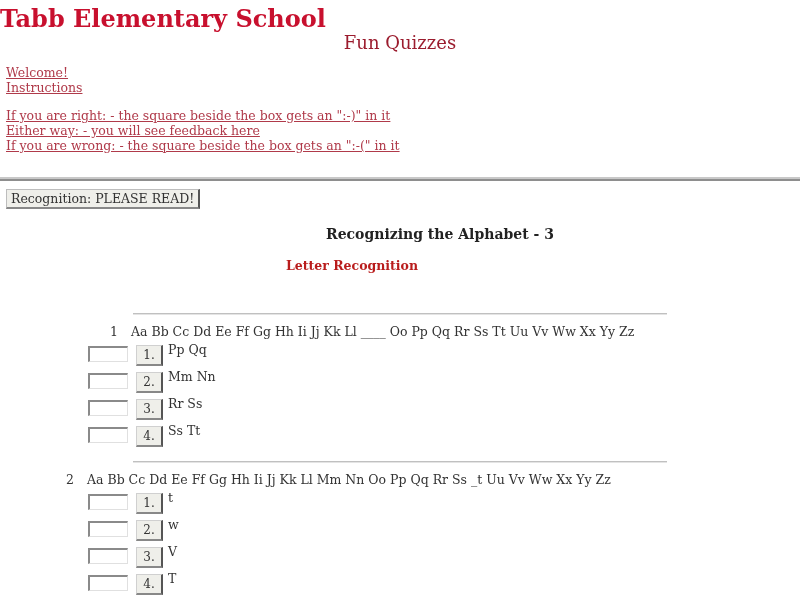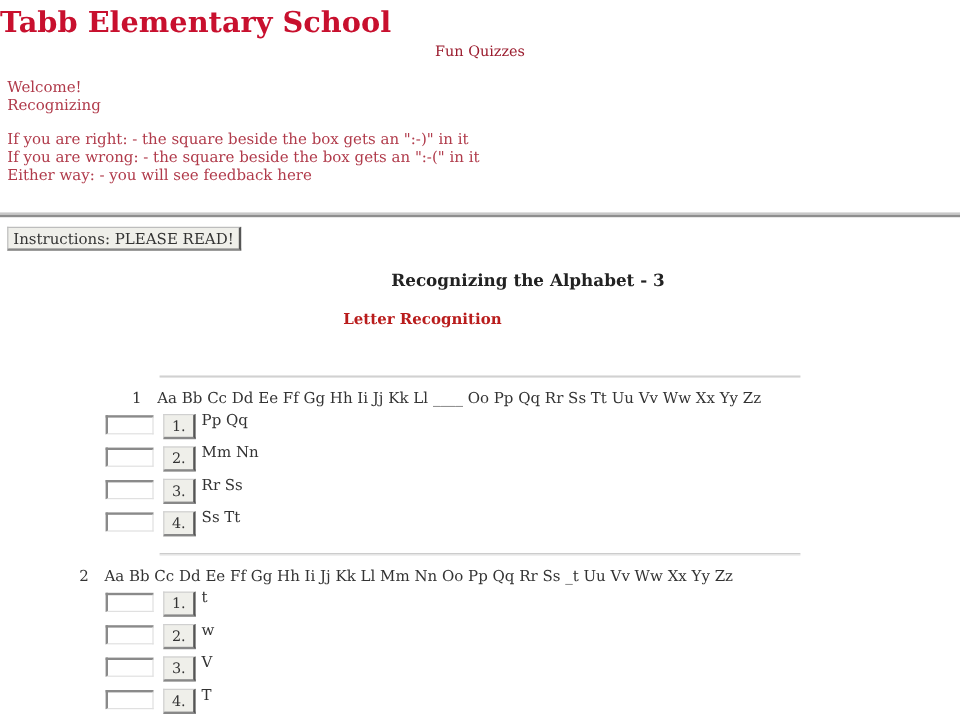--- a/index.html
+++ b/index.html
@@ -10,25 +10,25 @@
     }
     .site-title {
       position: absolute; left: 0; width: 800px; top: 4px;
       font-family: "DejaVu Serif", serif;
       font-weight: bold; font-size: 24px; color: #c8102e;
       line-height: 30px;
     }
     .site-subtitle {
       position: absolute; left: 0; width: 800px; top: 35px;
       text-align: center;
-      font-size: 12px; color: #9b1c2e; line-height: 16px;
+      font-size: 18px; color: #9b1c2e; line-height: 16px;
     }
     .intro {
       position: absolute; left: 6px; top: 65px;
-      font-size: 12.5px; color: #b03a4a; line-height: 15px;
+      font-size: 12.5px; color: #b03a4a; line-height: 15px; text-decoration: underline;
     }
     .intro .gap { height: 13px; }
     .hr-main {
       position: absolute; left: 0; top: 177px; width: 800px; height: 0;
       border-top: 2px solid #c8c8c8;
       border-bottom: 2px solid #8e8e8e;
     }
     .instr-btn {
       position: absolute; left: 6px; top: 189px;
       height: 20px; padding: 0 4px;
@@ -92,30 +92,30 @@
 </head>
 <body>
 
 <div>
   <div class="site-title">Tabb Elementary School</div>
   <div class="site-subtitle">Fun Quizzes</div>
 </div>
 
 <div class="intro">
   <div>Welcome!</div>
-  <div>Recognizing</div>
+  <div>Instructions</div>
   <div class="gap"></div>
   <div>If you are right: - the square beside the box gets an ":-)" in it</div>
+  <div>Either way: - you will see feedback here</div>
   <div>If you are wrong: - the square beside the box gets an ":-(" in it</div>
-  <div>Either way: - you will see feedback here</div>
 </div>
 
 <div class="hr-main"></div>
 
-<button class="instr-btn">Instructions: PLEASE READ!</button>
+<button class="instr-btn">Recognition: PLEASE READ!</button>
 
 <div class="quiz-title">Recognizing the Alphabet - 3</div>
 <div class="quiz-subtitle">Letter Recognition</div>
 
 <div>
   <div class="sep" style="top:313px;"></div>
   <div class="q-line" style="top:324px;margin-left:44px;"><span class="q-num">1</span><span>Aa Bb Cc Dd Ee Ff Gg Hh Ii Jj Kk Ll ____ Oo Pp Qq Rr Ss Tt Uu Vv Ww Xx Yy Zz</span></div>
 
   <div class="opt" style="top:344px;">
     <div class="box"></div>

